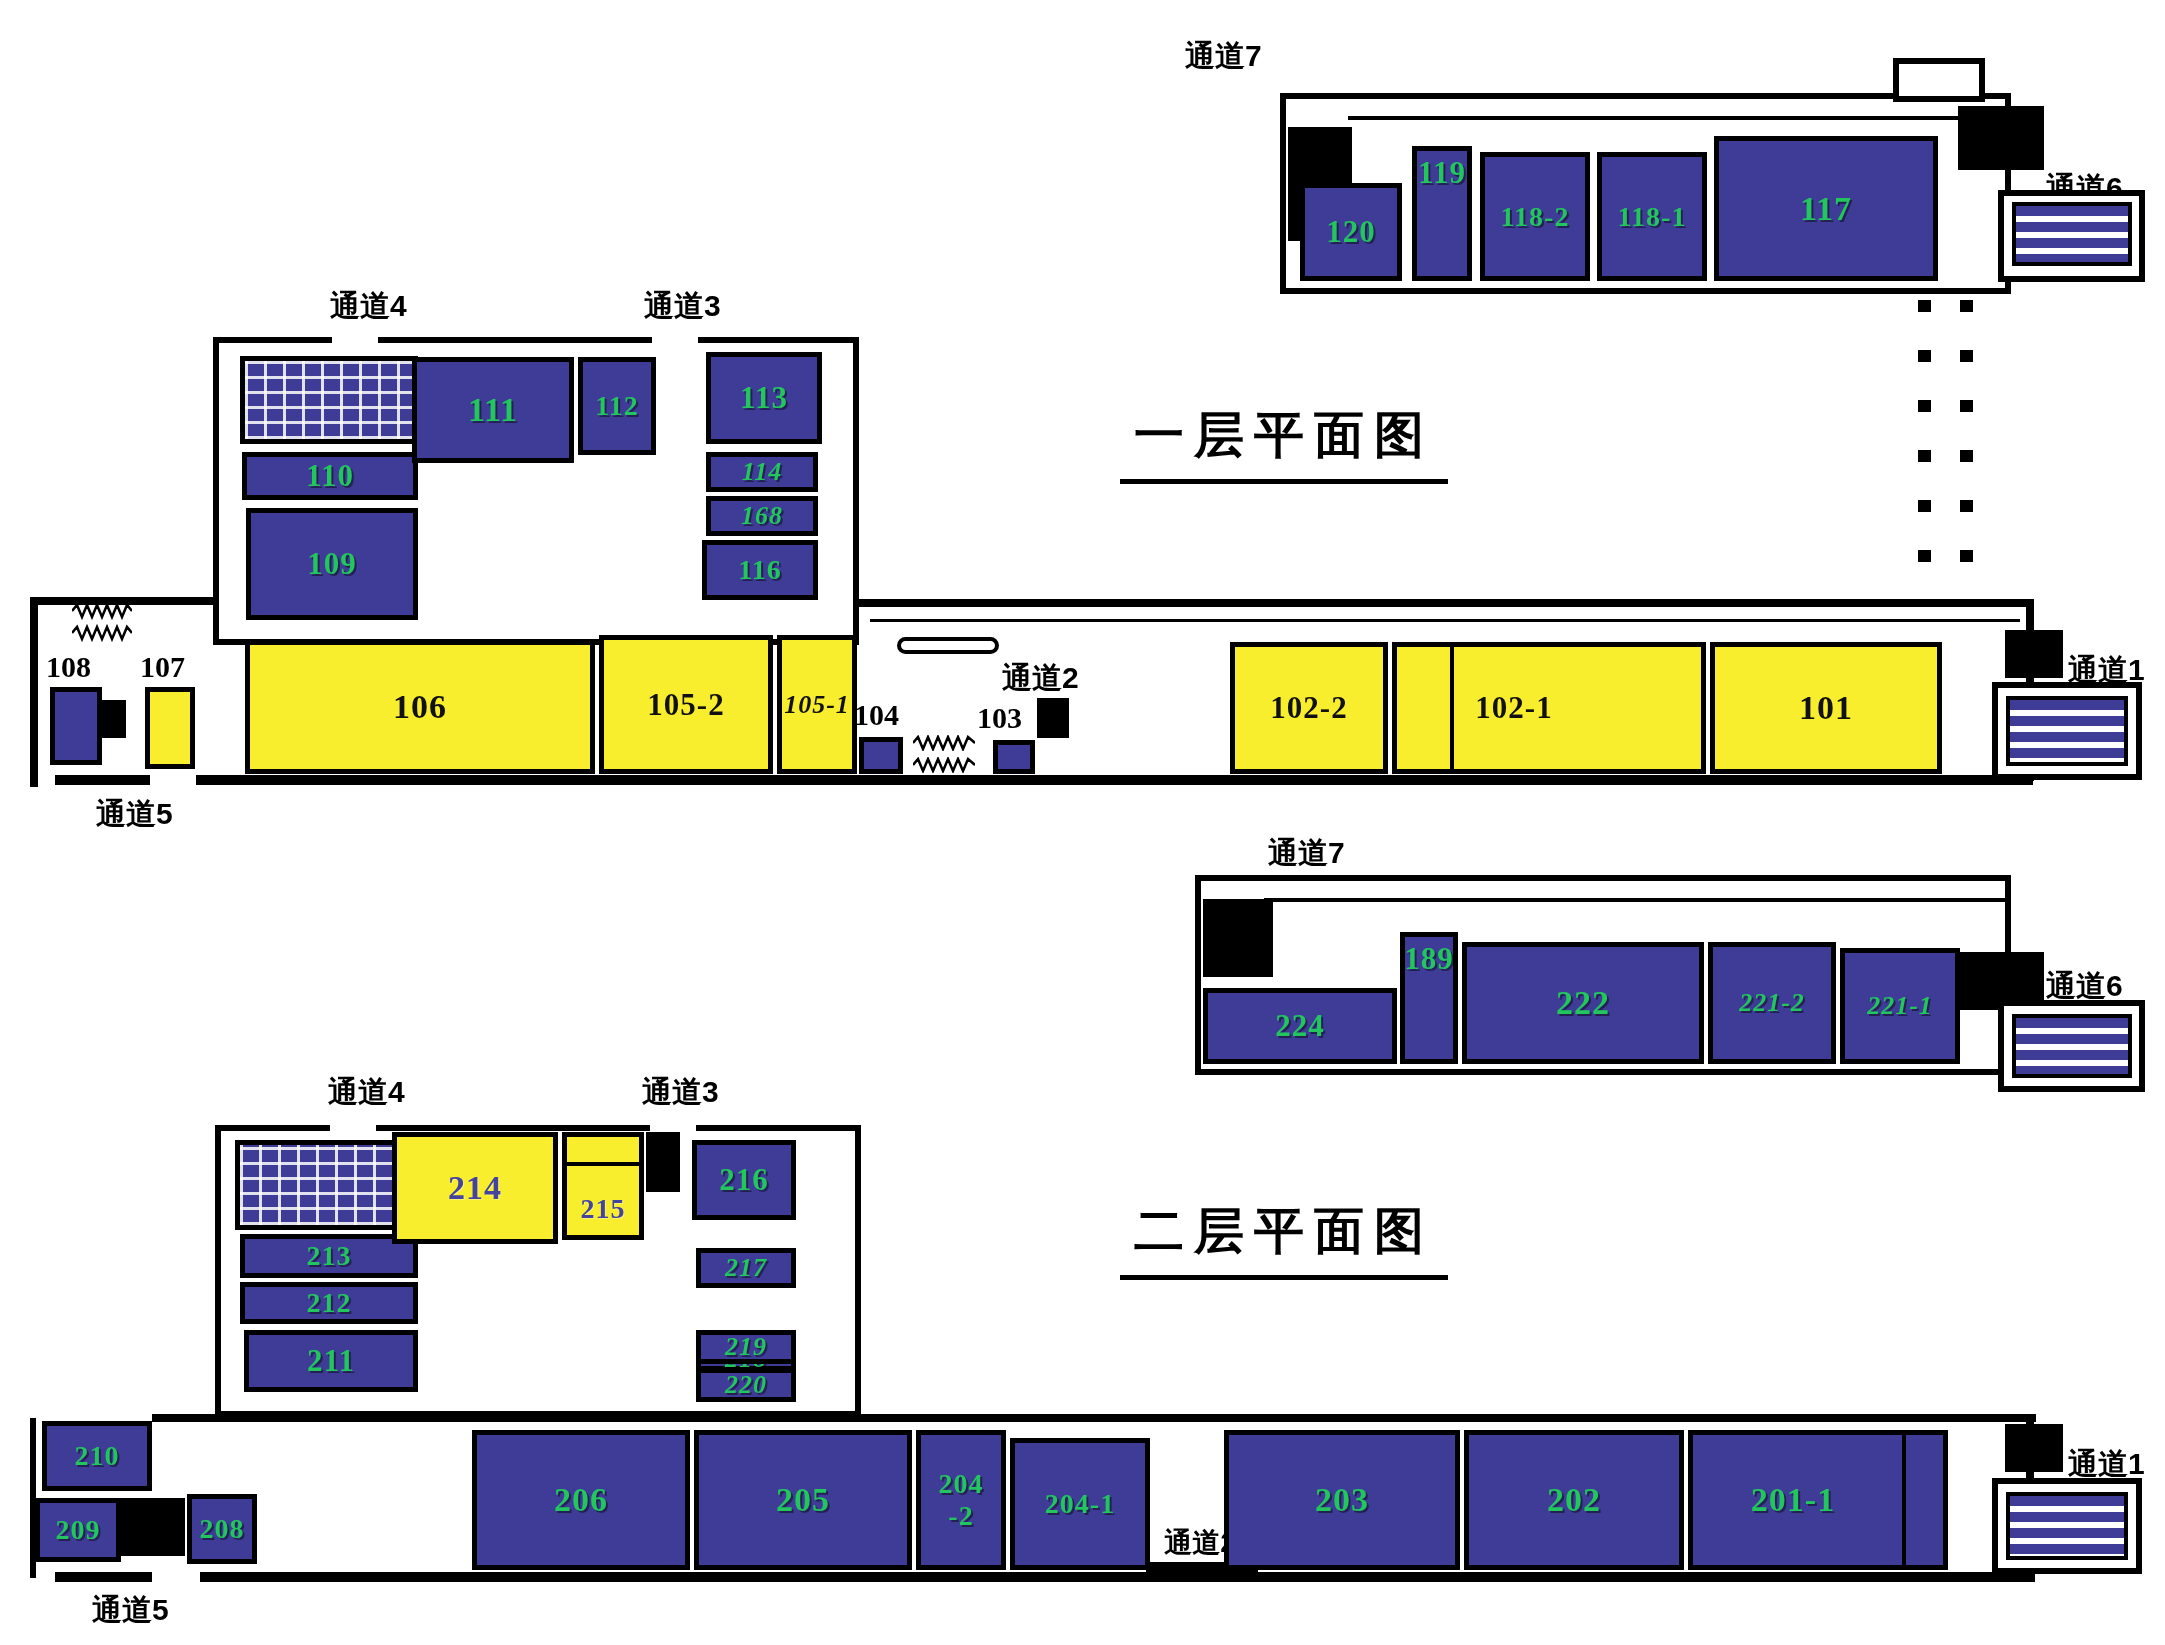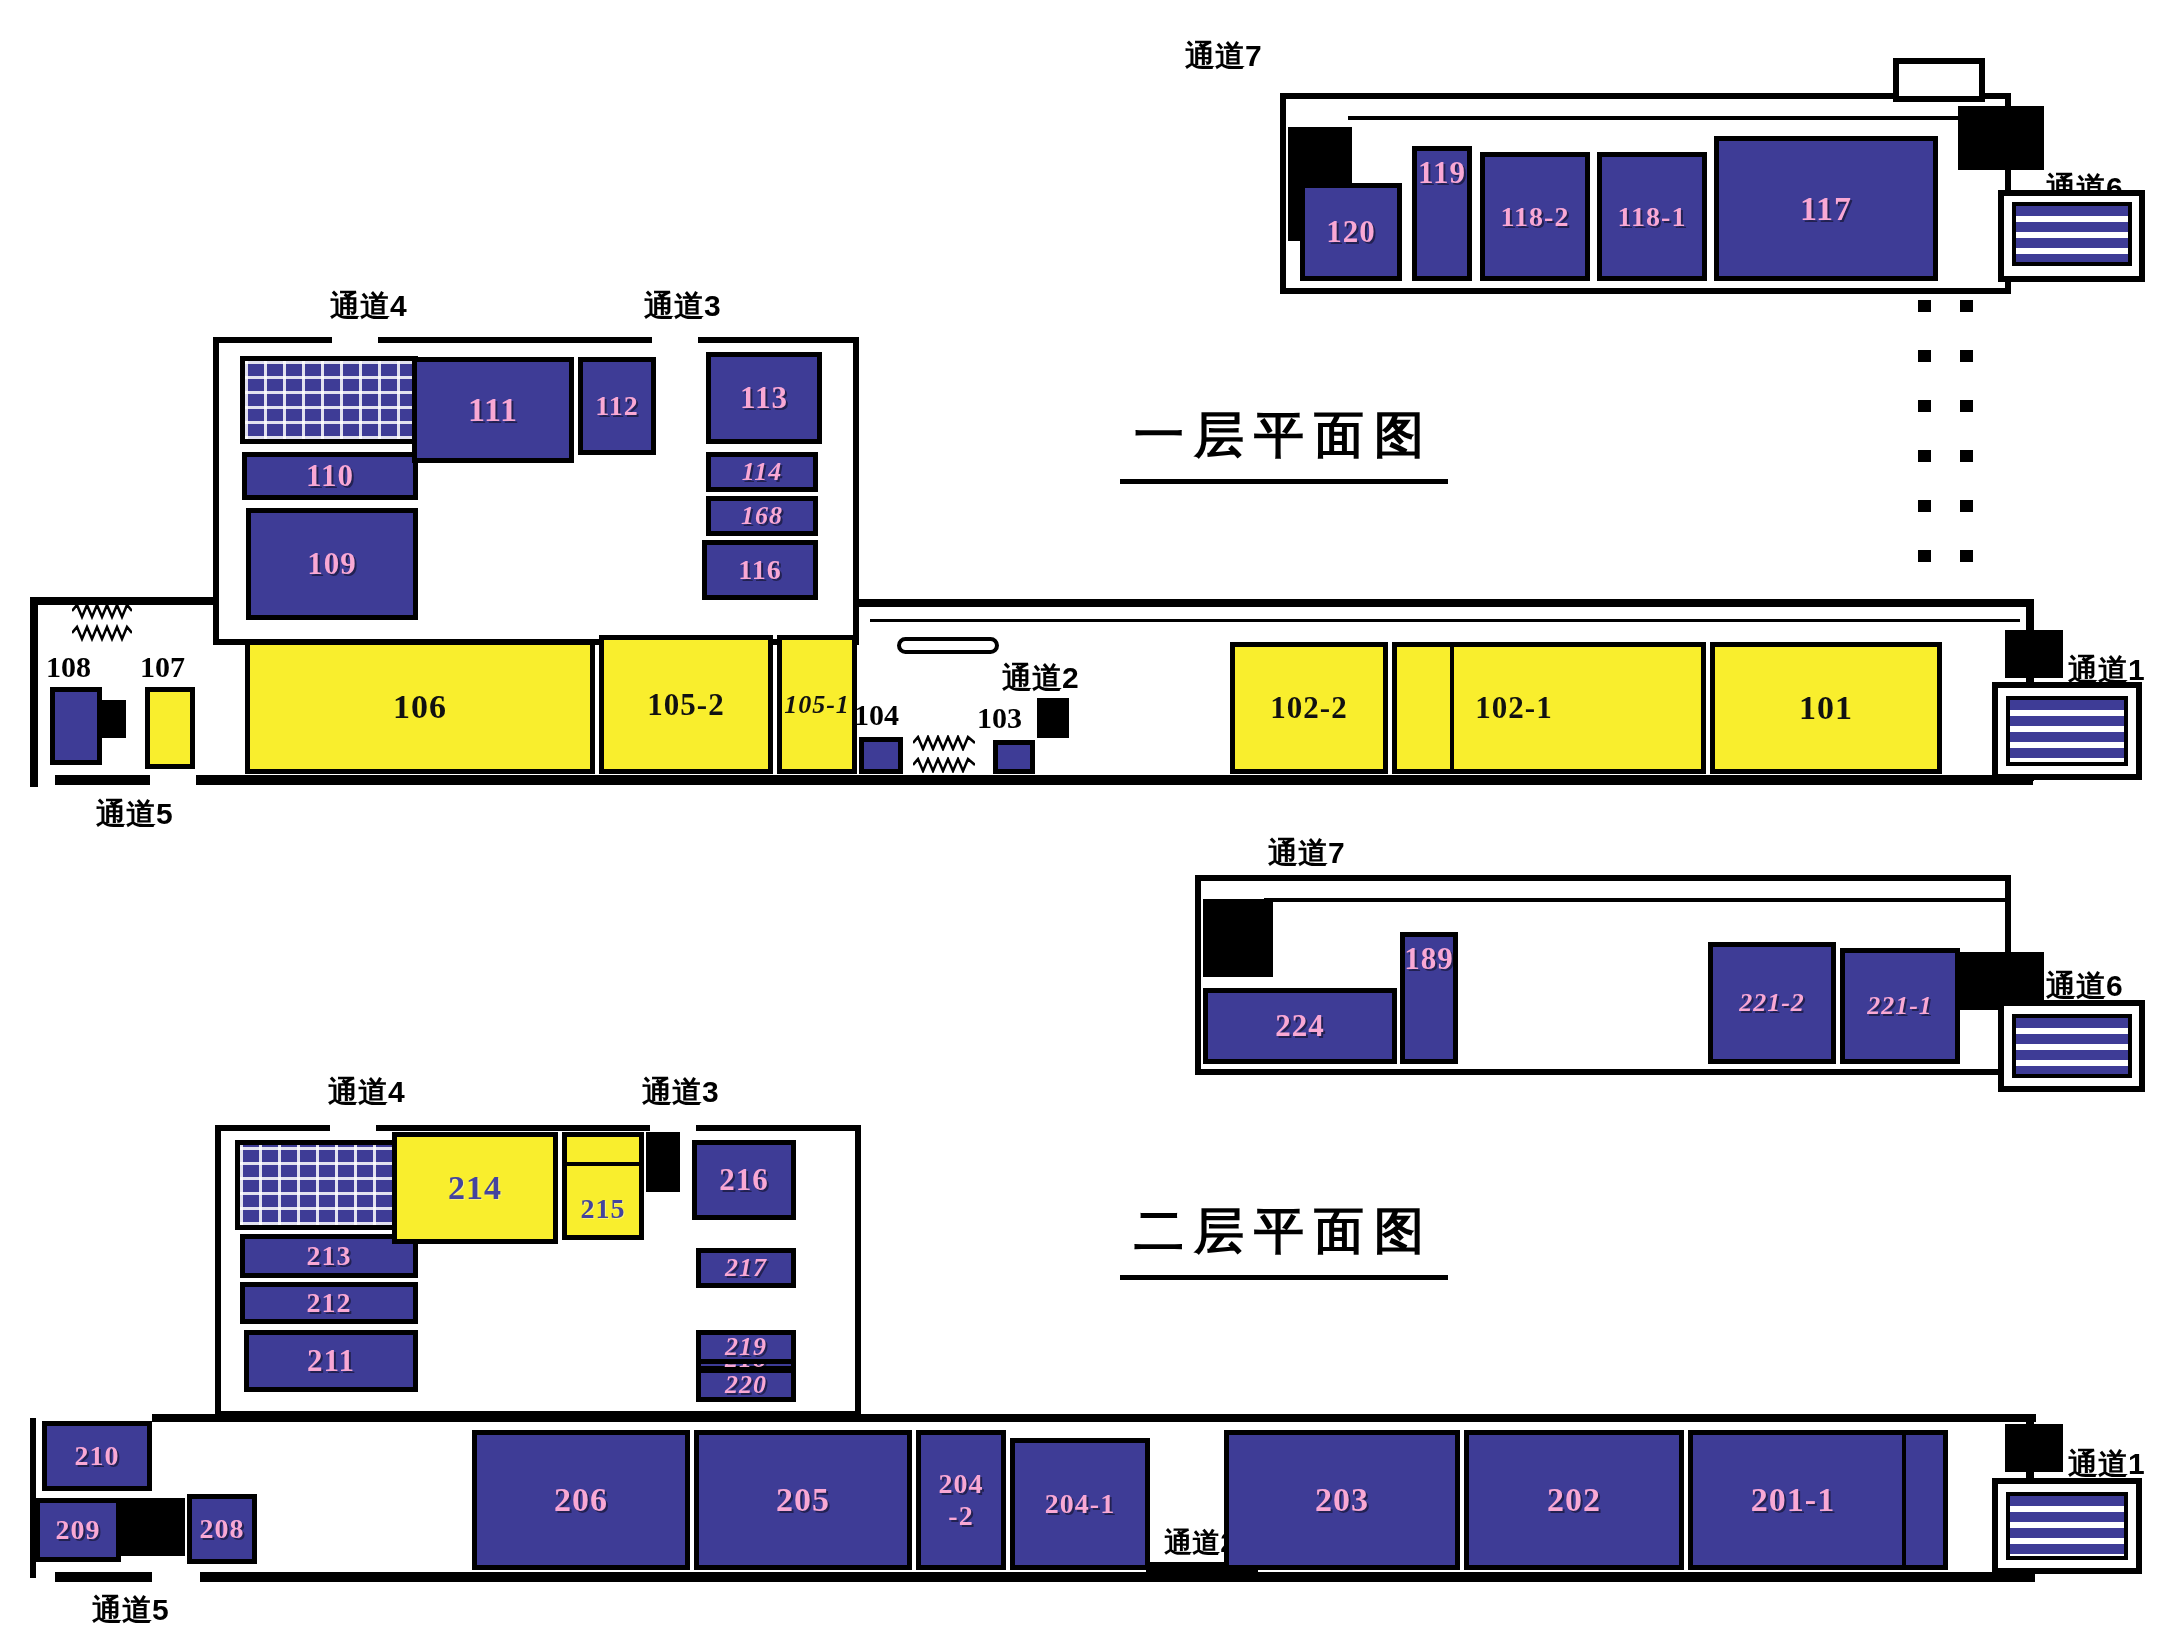--- a/index.html
+++ b/index.html
@@ -4,21 +4,21 @@
 <style>
   html,body{margin:0;padding:0;background:#fff;}
   #canvas{position:relative;width:2165px;height:1645px;background:#fff;overflow:hidden;
           font-family:"Liberation Sans",sans-serif;}
   
   .room{position:absolute;box-sizing:border-box;border:5px solid #000;
         display:flex;align-items:center;justify-content:center;}
   .blue{background:#3e3c96;}
   .yellow{background:#f9ee2d;}
   
-  .num{font-family:"Liberation Serif",serif;font-weight:700;font-size:31px;color:#f9a8d4;
+  .num{font-family:"Liberation Serif",serif;font-weight:700;font-size:31px;color:#22c55e;
        text-shadow:2px 2px 0 rgba(0,0,0,.45);letter-spacing:1px;white-space:nowrap;}
   .dark{color:#111;text-shadow:none;}
   .purple{color:#44449e;text-shadow:1px 1px 0 rgba(255,255,255,.35);}
   .s26{font-size:26px;font-style:italic;} .s28{font-size:28px;} .s34{font-size:34px;}
   .label-top{align-items:flex-start;padding-top:4px;}
   .label-low{align-items:flex-end;padding-bottom:10px;}
   
   .cn{position:absolute;font-family:"Liberation Sans",sans-serif;font-weight:700;
       font-size:30px;color:#000;white-space:nowrap;}
   
@@ -189,20 +189,23 @@
   <div class="thinline" style="left:1260px;top:898px;width:745px"></div>
   <div class="wbox" style="left:1212px;top:881px;width:52px;height:24px"></div>
   <div class="wall" style="left:1203px;top:899px;width:70px;height:78px"></div>
 
   <div class="room blue" style="left:1203px;top:988px;width:194px;height:76px">
     <span class="num">224</span>
     </div>
   <div class="room blue label-top" style="left:1400px;top:932px;width:58px;height:132px">
     <span class="num">189</span>
     </div>
+  <div class="room blue" style="left:1462px;top:942px;width:242px;height:122px">
+    <span class="num s34">222</span>
+    </div>
   <div class="room blue" style="left:1708px;top:942px;width:128px;height:122px">
     <span class="num s26">221-2</span>
     </div>
   <div class="room blue" style="left:1840px;top:948px;width:120px;height:116px">
     <span class="num s26">221-1</span>
     </div>
 
   <div class="wall" style="left:1960px;top:952px;width:84px;height:58px"></div>
   <div class="cn" style="left:2046px;top:966px">通道6</div>
   <div class="outline" style="left:1998px;top:1000px;width:147px;height:92px"></div>

